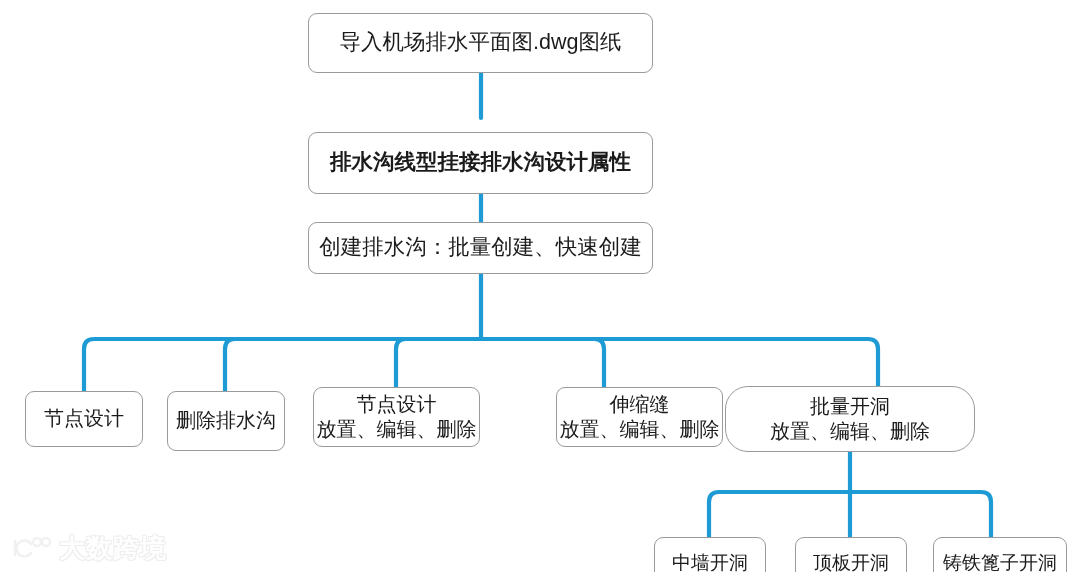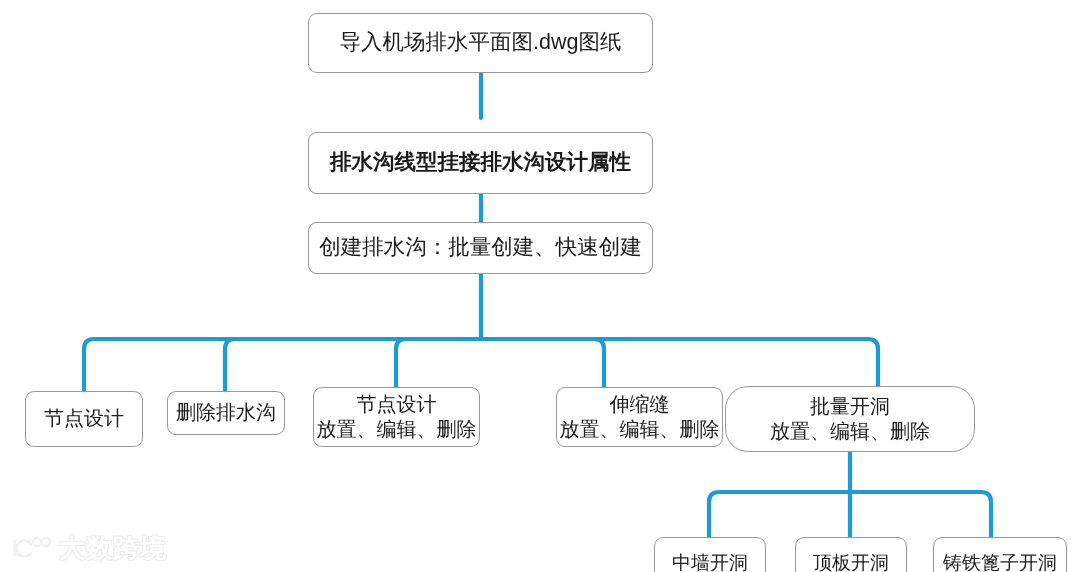--- a/index.html
+++ b/index.html
@@ -112,21 +112,21 @@
   </div>
 
   <div class="node f22" style="left:308px; top:222px; width:345px; height:52px;">
     <span class="line1">创建排水沟：批量创建、快速创建</span>
   </div>
 
   <div class="node f20" style="left:25px; top:391px; width:118px; height:56px;">
     <span class="line1">节点设计</span>
   </div>
 
-  <div class="node f20" style="left:167px; top:391px; width:118px; height:44px;">
+  <div class="node f20" style="left:167px; top:391px; width:118px; height:60px;">
     <span class="line1">删除排水沟</span>
   </div>
 
   <div class="node f20" style="left:313px; top:387px; width:167px; height:60px;">
     <span class="line1">节点设计</span>
     <span class="line2">放置、编辑、删除</span>
   </div>
 
   <div class="node f20" style="left:520px; top:387px; width:167px; height:60px;margin-left:36px;">
     <span class="line1">伸缩缝</span>

